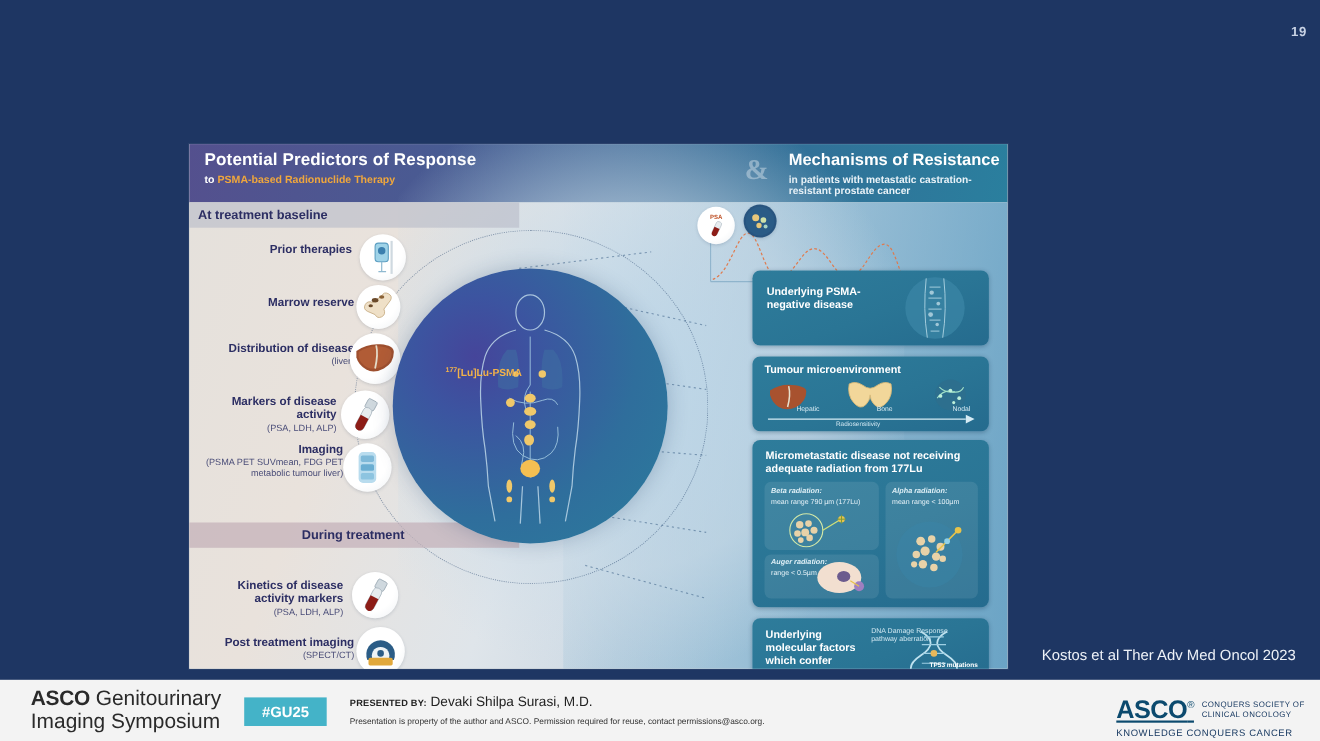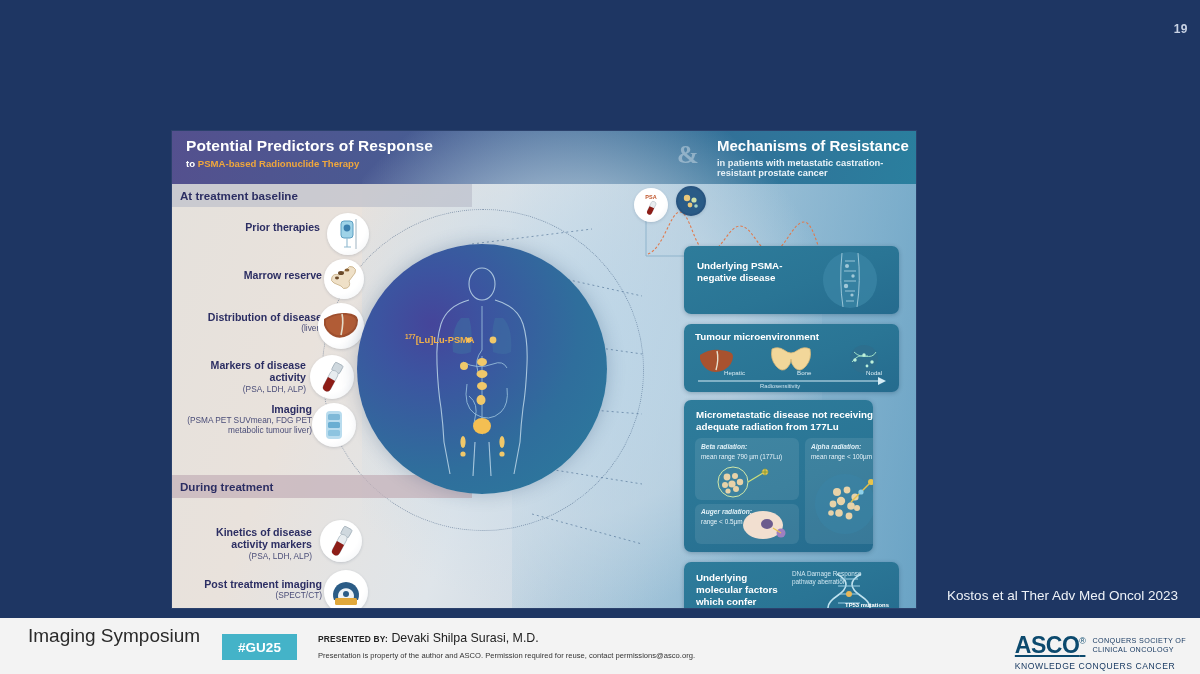--- a/index.html
+++ b/index.html
@@ -108,21 +108,21 @@
   }
 
   
   .lc { position:absolute; left:0; top:0; width:300px; }
   .band {
     position:relative;
     padding: 5px 10px 5px 8px;
     font-size: 11.6px; font-weight: 700; color:#2c2e63;
   }
   .band.sec { background: rgba(184,188,200,.62); }
-  .band.sec2 { background: rgba(196,176,185,.72); }
+  .band.sec2 { background: rgba(196,176,185,.72); text-align: center; }
   .rowwrap { position:relative; }
   .row {
     position:absolute; text-align:right; color:#2c2e63;
   }
   .row .t1 { font-size: 10.6px; font-weight: 700; line-height: 12.4px; }
   .row .t2 { font-size: 8.3px; font-weight: 400; line-height: 10px; color:#4a4d78; }
 
   
   .bubble {
     position:absolute; border-radius:50%;
@@ -477,21 +477,21 @@
           <div class="tme-lab" style="left:40px;top:45px">Hepatic</div>
           <div class="tme-lab" style="left:113px;top:45px">Bone</div>
           <div class="tme-lab" style="left:182px;top:45px">Nodal</div>
           <svg width="190" height="10" style="position:absolute;left:14px;top:52px">
             <path d="M0 5 H180" stroke="#d6ecf5" stroke-width="1.2"></path>
             <path d="M180 1 L188 5 L180 9 z" fill="#d6ecf5"></path>
           </svg>
           <div class="tme-axis-lab" style="left:76px;top:59px">Radiosensitivity</div>
         </div>
 
-        <div class="card" style="left:0;top:216px;width:189px;height:152px">
+        <div class="card" style="left:0;top:216px;width:215px;height:152px">
           <div class="ttl" style="position:absolute;left:12px;top:9px;width:196px">Micrometastatic disease not receiving adequate radiation from 177Lu</div>
 
           <div class="subcard" style="left:11px;top:38px;width:104px;height:62px">
             <div class="sc-ttl" style="position:absolute;left:6px;top:5px">Beta radiation:</div>
             <div class="sc-sub" style="position:absolute;left:6px;top:15px">mean range 790 µm (177Lu)</div>
             <svg width="74" height="34" style="position:absolute;left:12px;top:26px">
               <circle cx="26" cy="18" r="15" fill="none" stroke="#d2e8a8" stroke-width="1"></circle>
               <g fill="#e8d2a8">
                   <circle cx="20" cy="13" r="3.4"></circle>
                   <circle cx="28" cy="12" r="3"></circle>
@@ -562,20 +562,21 @@
           <div class="tp53" style="right:10px;top:40px;width:44px">TP53 mutations</div>
         </div>
 
       </div>
     </div>
   </div>
 
   <div class="footer">
 
     <div class="asco-gu">
+      <div class="ln"><span class="brand">ASCO</span><span class="light"> Genitourinary</span></div>
       <div class="ln light">Imaging Symposium</div>
     </div>
 
     <div class="hashtag">#GU25</div>
 
     <div class="pres">
       <div class="l1"><span class="cap">Presented by:</span> <span>Devaki Shilpa Surasi, M.D.</span></div>
       <div class="l2">Presentation is property of the author and ASCO. Permission required for reuse, contact permissions@asco.org.</div>
     </div>
 

